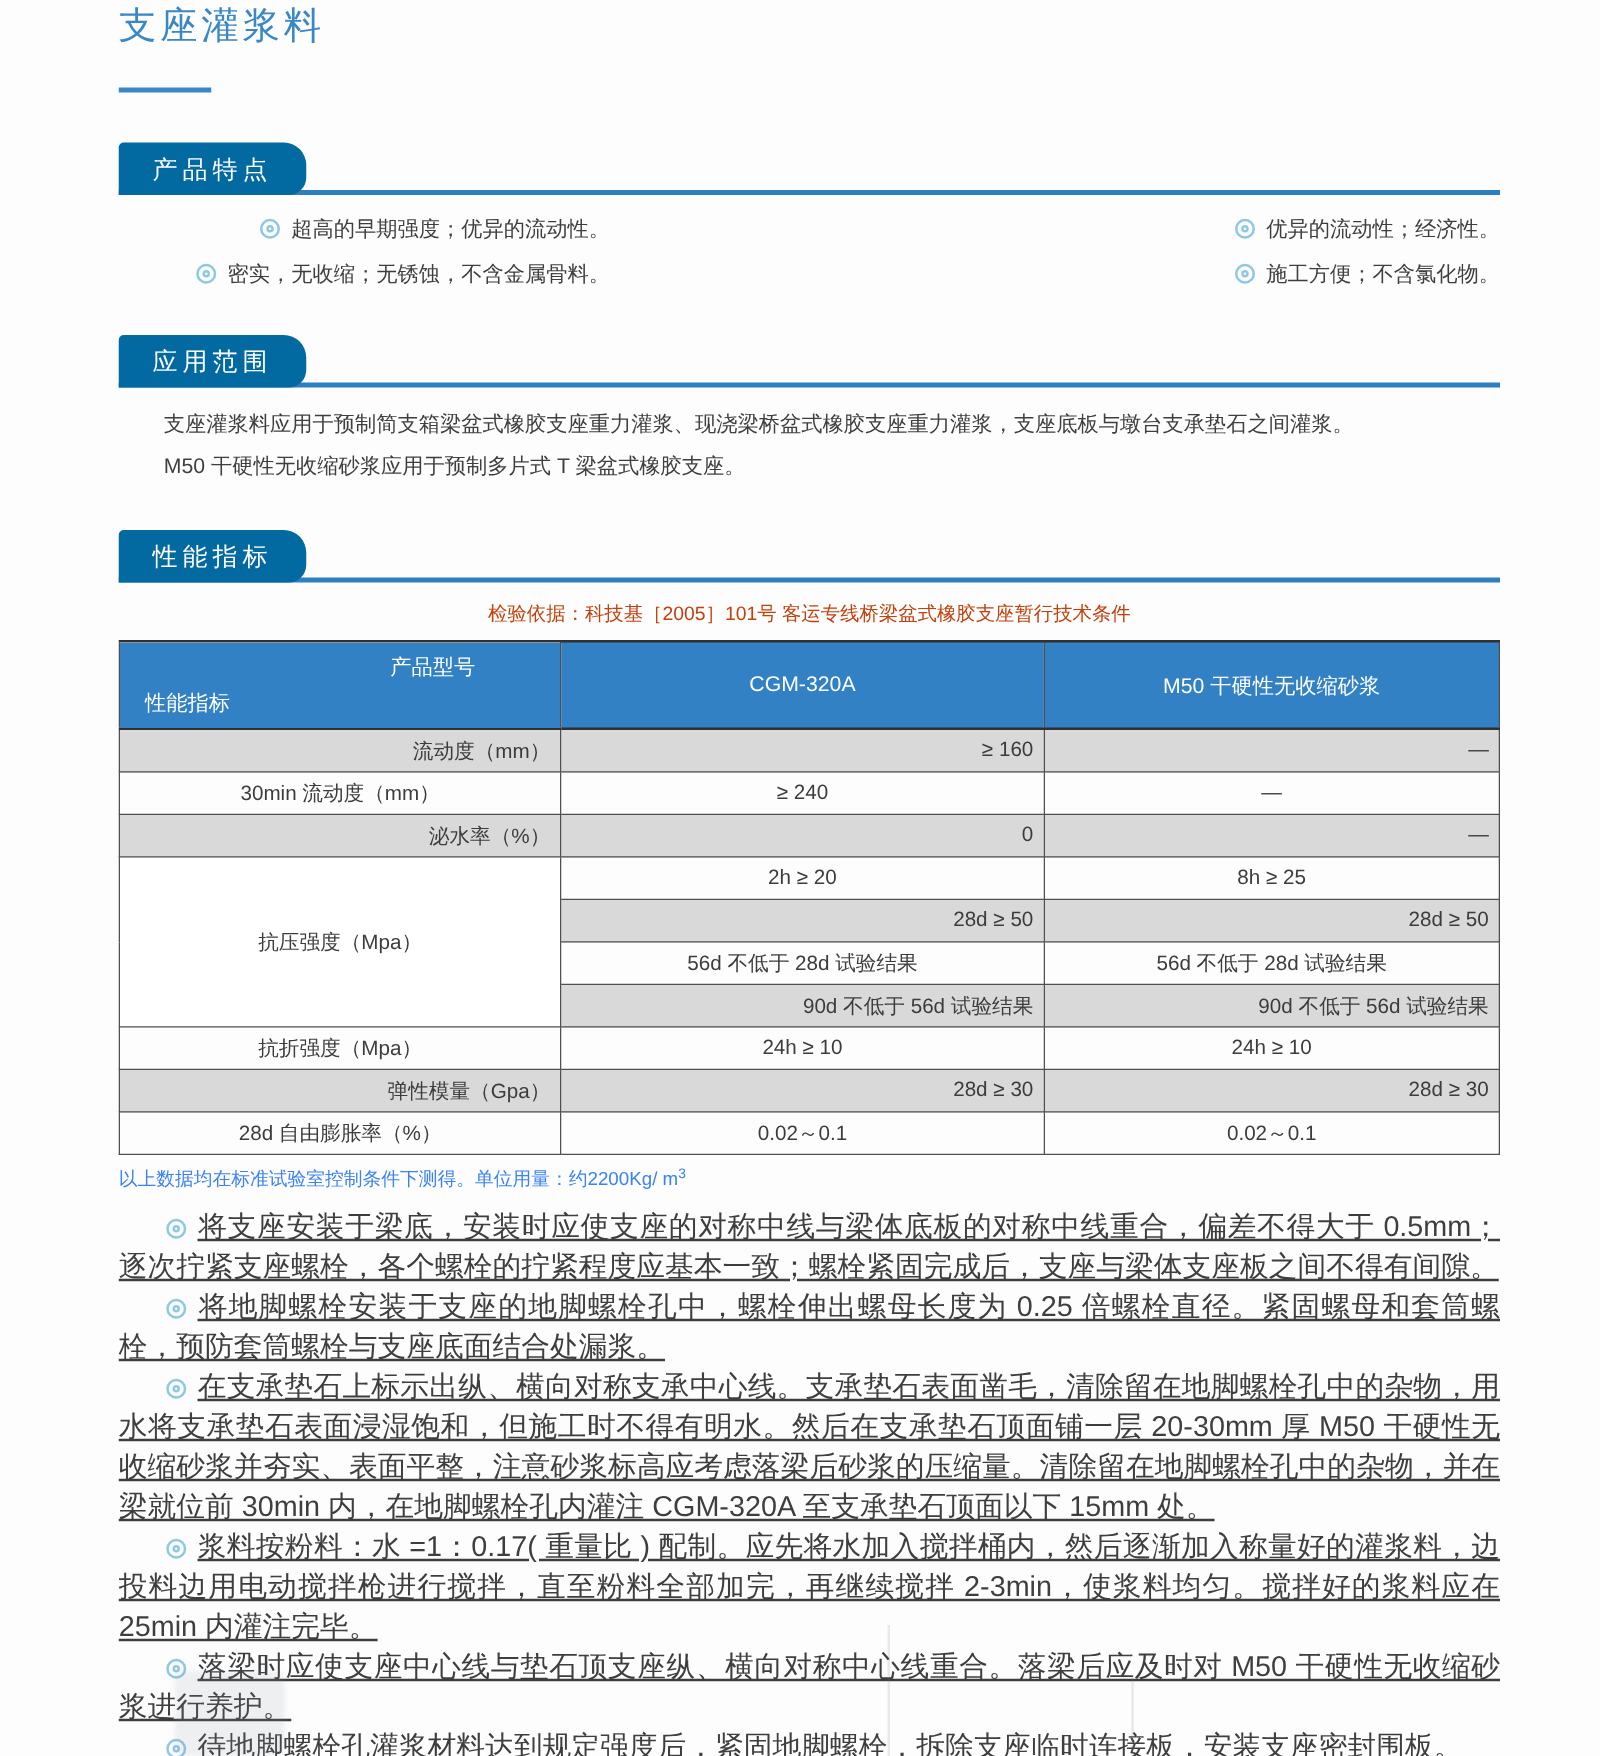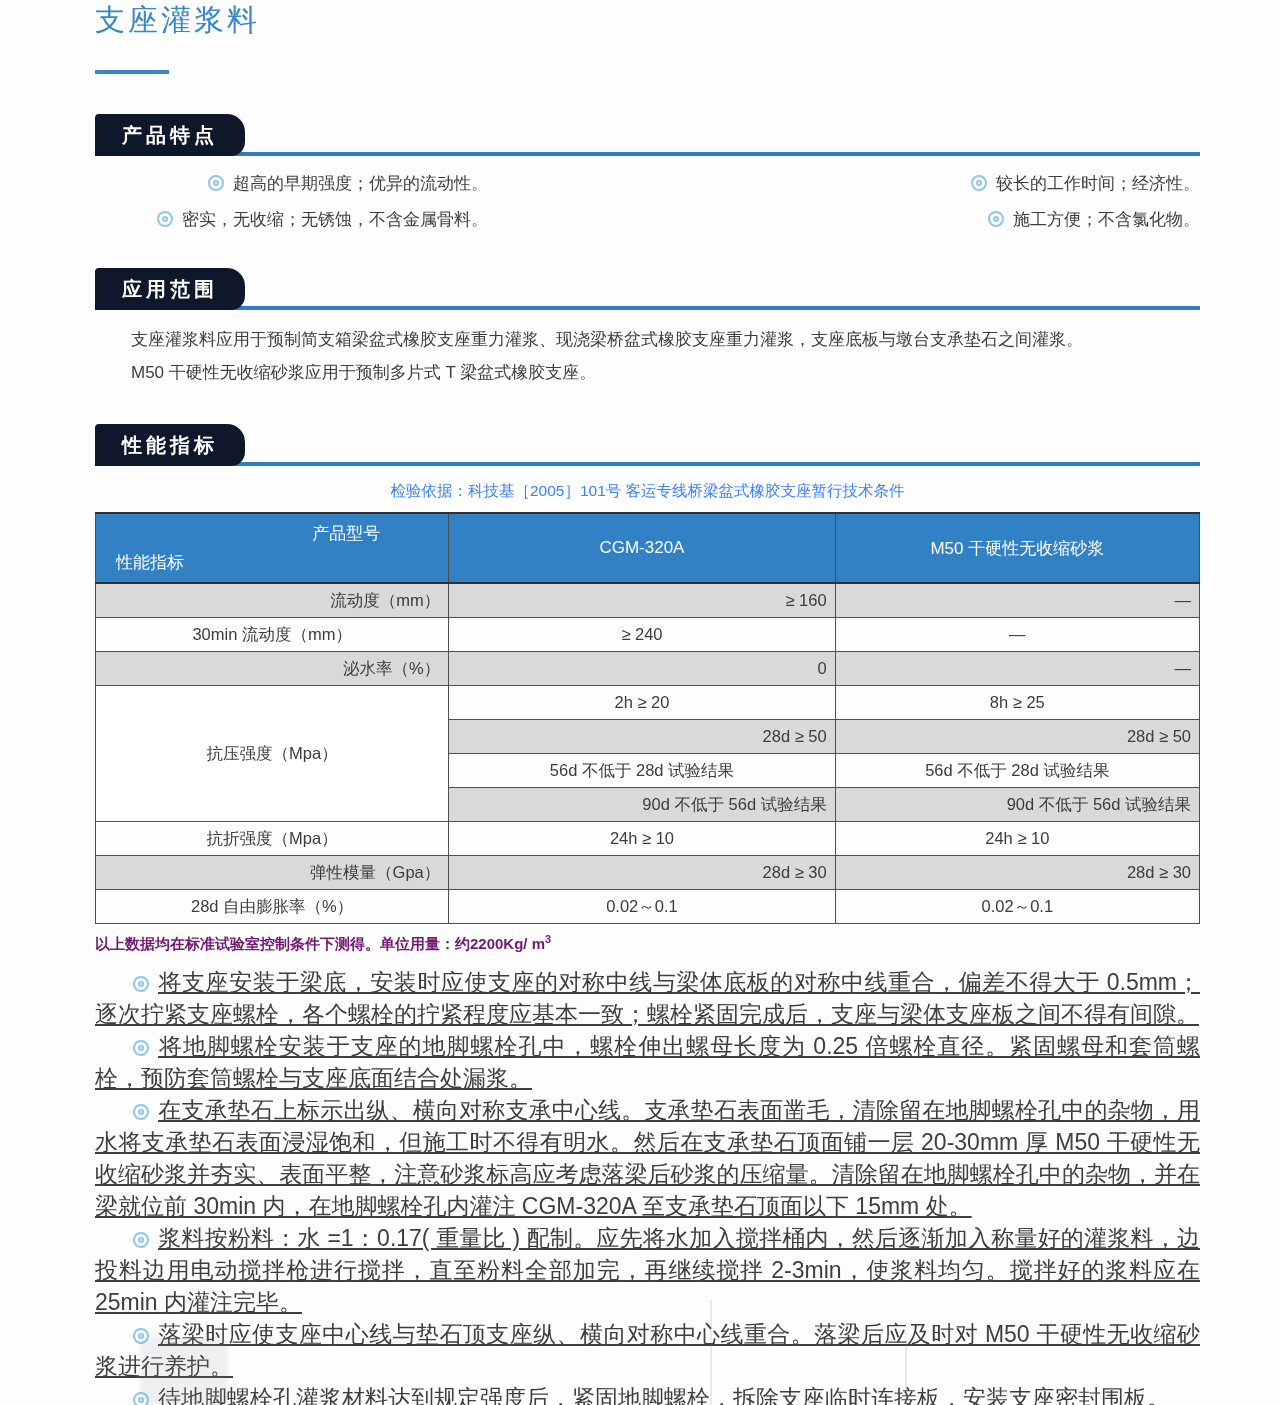--- a/index.html
+++ b/index.html
@@ -25,23 +25,23 @@
     width: 74px; height: 4px;
     background: #3a87c8;
     margin-top: 29px;
   }
   
   .sec-header {
     display: flex; align-items: flex-end;
     border-bottom: 4px solid #2e7fc1;
   }
   .badge {
-    background: #0f172a; color: #ffffff;
+    background: #0369a1; color: #ffffff;
     width: 150px; text-align: center;
-    font-size: 20px; font-weight: bold; letter-spacing: 4px;
+    font-size: 20px; font-weight: normal; letter-spacing: 4px;
     padding: 8px 0 7px;
     border-radius: 4px 18px 14px 0;
     margin-bottom: -4px;
   }
   
   .bullet {
     box-sizing: border-box;
     display: inline-block;
     width: 16px; height: 16px;
     border: 2px solid #8fc7e6;
@@ -67,21 +67,21 @@
     font-size: 17px;
   }
   .feature-item { display: flex; align-items: flex-start; line-height: 22px; justify-content: flex-end; }
   .feature-item .bullet { margin-top: 2px; }
   
   .app-text { margin-top: 13px; padding-left: 36px; font-size: 17px; }
   .app-text p { margin: 0; line-height: 33px; }
   
   .basis {
     margin-top: 15px; text-align: center;
-    font-size: 15.5px; color: #3b82f6;
+    font-size: 15.5px; color: #c2410c;
   }
   table.perf {
     margin-top: 10px;
     width: 100%;
     border-collapse: collapse;
     font-size: 16.5px;
     color: #3c3c3c;
   }
   table.perf th, table.perf td {
     border: 1px solid #4f4f4f;
@@ -103,21 +103,21 @@
   th.diag-cell {
     position: relative; padding: 0;
     background-image: linear-gradient(to bottom right,
       transparent calc(50% - 1px),
       #25425c calc(50% - 1px),
       #25425c calc(50% + 1px),
       transparent calc(50% + 1px));
   }
   th.diag-cell .diag-top    { position: absolute; top: 8px;  right: 68px; }
   th.diag-cell .diag-bottom { position: absolute; bottom: 8px; left: 20px; }
-  .footnote { margin-top: 9px; font-size: 15px; color: #701a75; font-weight: bold; }
+  .footnote { margin-top: 9px; font-size: 15px; color: #3b82f6; }
   .footnote sup { font-size: 11px; }
   
   .process { margin-top: 12px; font-size: 23px; text-decoration: underline; }
   .process p {
     margin: 0;
     text-indent: 38px;
     text-align: justify;
     line-height: 32px;
   }
   
@@ -146,21 +146,21 @@
   <div class="sec-header mt-feat">
     <div class="badge">产品特点</div>
   </div>
   <div class="features">
     <div class="feature-item">
       <span class="bullet"></span>
       <span>超高的早期强度；优异的流动性。</span>
     </div>
     <div class="feature-item">
       <span class="bullet"></span>
-      <span>较长的工作时间；经济性。</span>
+      <span>优异的流动性；经济性。</span>
     </div>
     <div class="feature-item">
       <span class="bullet"></span>
       <span>密实，无收缩；无锈蚀，不含金属骨料。</span>
     </div>
     <div class="feature-item">
       <span class="bullet"></span>
       <span>施工方便；不含氯化物。</span>
     </div>
   </div>

